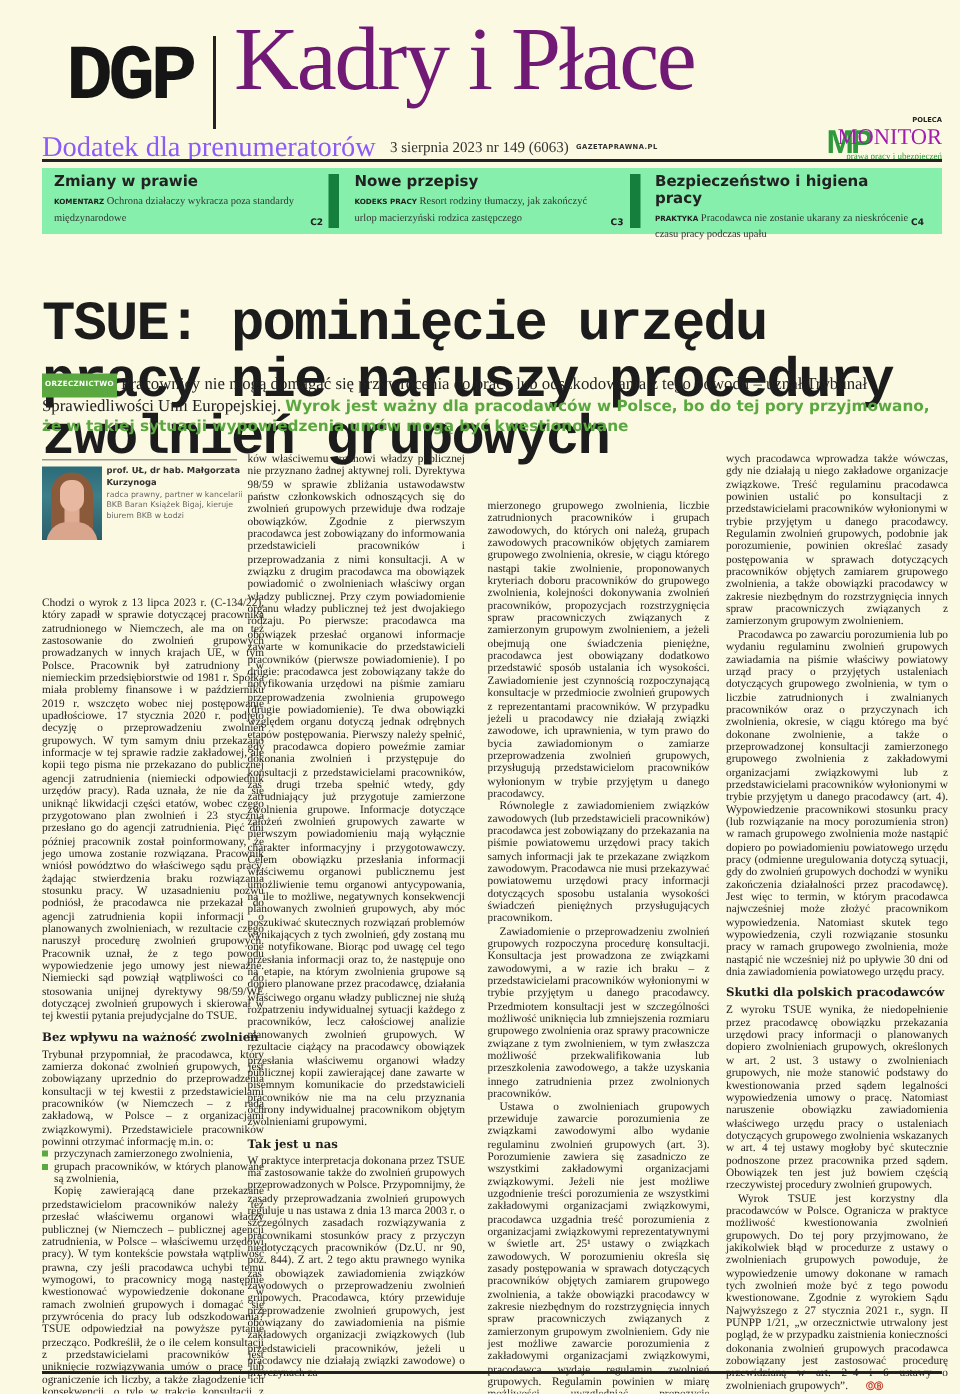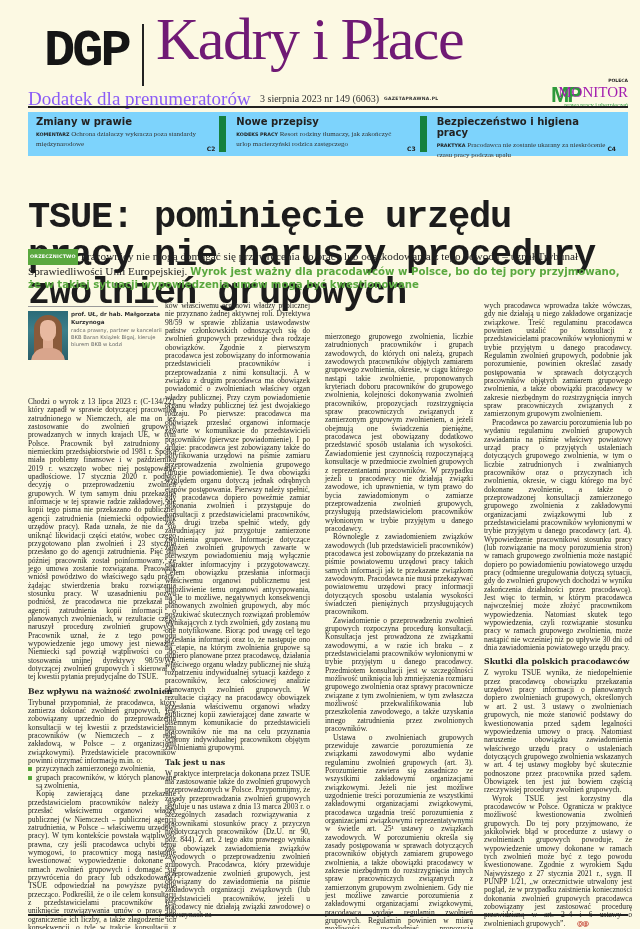--- a/index.html
+++ b/index.html
@@ -12,21 +12,21 @@
   .kadry { position: absolute; left: 128px; top: 4px; font-family: "Liberation Serif", serif; font-size: 60px; line-height: 54px; letter-spacing: -1.5px; color: #701a75; }
   .subtitle { position: absolute; left: 0; top: 80px; font-family: "Liberation Serif", serif; font-size: 19px; color: #8b5cf6; }
   .issue { position: absolute; left: 232px; top: 85px; font-family: "Liberation Serif", serif; font-size: 10px; color: #333; }
   .site { position: absolute; left: 356px; top: 88px; font-family: "DejaVu Sans", sans-serif; font-size: 4.5px; font-weight: bold; color: #333; letter-spacing: 0.3px; }
   .poleca { position: absolute; right: 0; top: 70px; font-family: "DejaVu Sans", sans-serif; font-size: 4.5px; font-weight: bold; color: #222; }
   .mp-logo { position: absolute; right: 48px; top: 76px; font-family: "Liberation Sans", sans-serif; font-weight: bold; font-size: 22px; letter-spacing: -2px; color: #2e9a3b; line-height: 22px; }
   .monitor { position: absolute; right: 0; top: 77px; font-family: Liberation Serif, serif; font-size: 15px; color: #a21caf; line-height: 15px; }
   .monitor-sub { position: absolute; right: 0; top: 94px; font-family: "Liberation Serif", serif; font-size: 6px; color: #2e9a3b; }
   .rule-top { position: absolute; left: 28px; top: 106px; width: 600px; height: 2px; background: #222; }
 
-  .teasers { position: absolute; left: 28px; top: 112px; width: 600px; height: 44px; background: #7dd3fc; display: flex; padding: 4px 8px; }
+  .teasers { position: absolute; left: 28px; top: 112px; width: 600px; height: 44px; background: #86efac; display: flex; padding: 4px 8px; }
   .teaser { flex: 1; position: relative; padding-right: 12px; }
   .teaser + .teaser { border-left: 7px solid #15803d; padding-left: 10px; }
   .teaser-title { font-family: "DejaVu Sans", sans-serif; font-weight: bold; font-size: 10px; color: #222; margin-bottom: 3px; }
   .teaser-text { font-family: "Liberation Serif", serif; font-size: 7px; line-height: 8.5px; color: #333; }
   .teaser-kicker { font-family: "DejaVu Sans", sans-serif; font-weight: bold; font-size: 4.8px; color: #222; }
   .teaser-page { position: absolute; right: 4px; bottom: 0; font-family: "DejaVu Sans", sans-serif; font-weight: bold; font-size: 6px; color: #222; }
 
   .headline { position: absolute; left: 28px; top: 158px; width: 600px; font-family: Liberation Mono, monospace; font-size: 37px; line-height: 38px; letter-spacing: -1.2px; color: #1c1c1c; margin-top: 40px; }
 
   .lead { position: absolute; left: 28px; top: 249px; width: 600px; font-family: "Liberation Serif", serif; font-size: 11.2px; line-height: 13.5px; color: #222; }

